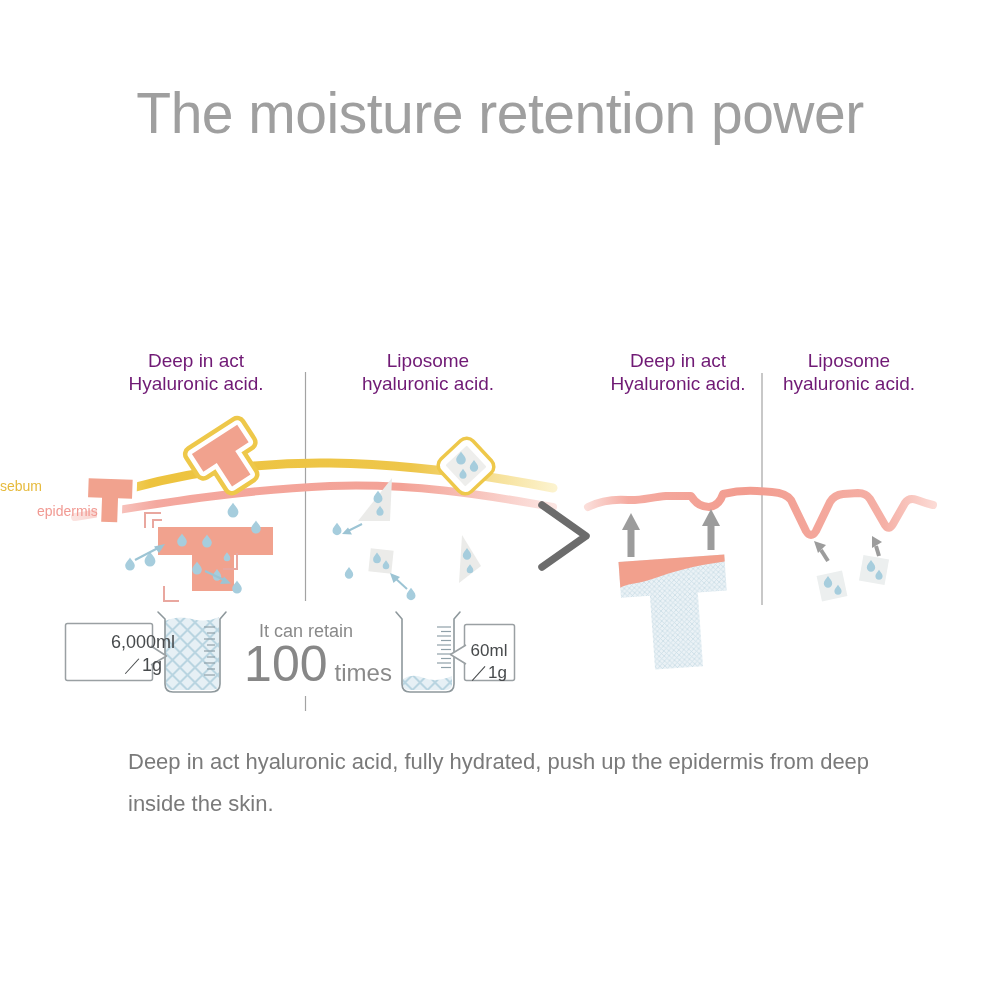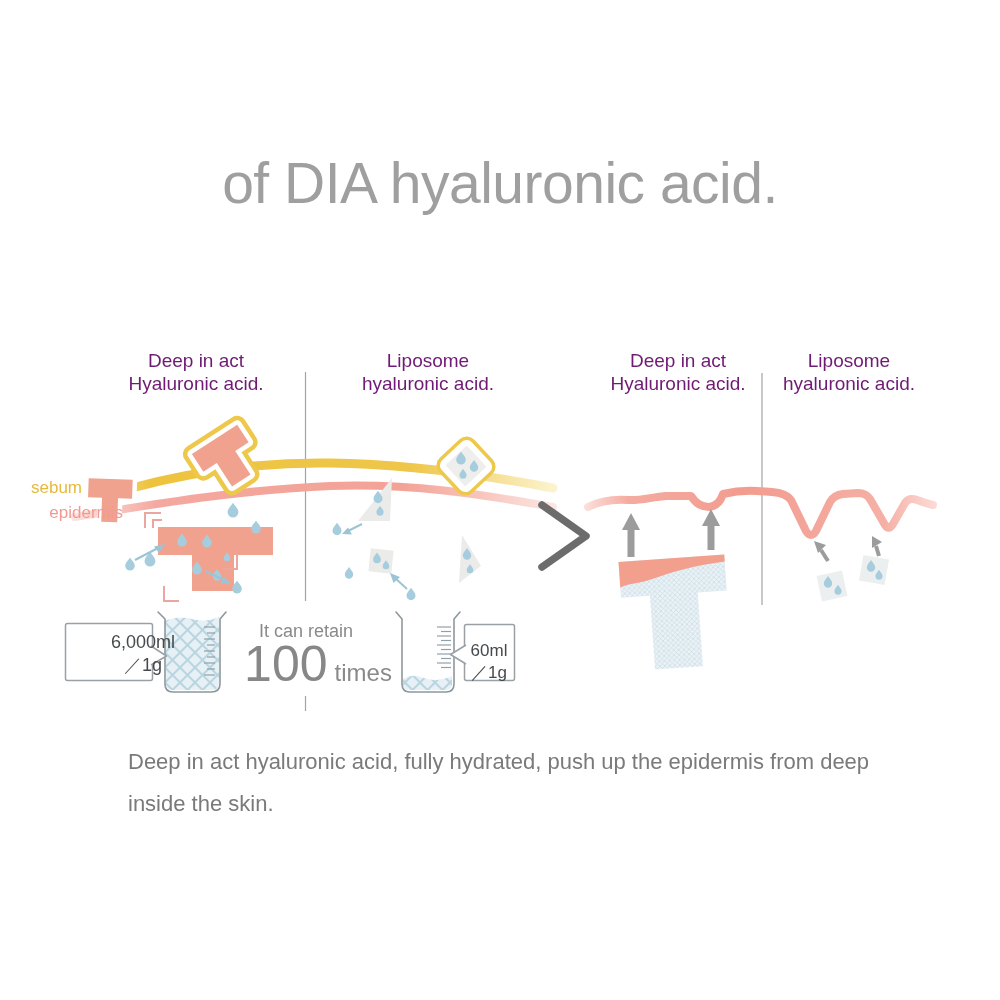--- a/index.html
+++ b/index.html
@@ -14,21 +14,21 @@
     font-size:57px;line-height:62px;color:#9f9f9f;letter-spacing:-0.5px;font-weight:400;
   }
   #title1{top:82px;}
   #title2{top:152px;}
   .col-label{width:170px;text-align:center;font-size:19px;line-height:23px;color:#701a75;top:349px;}
   .col-label span{display:block;}
   #lp-col1{left:111px;}
   #lp-col2{left:343px;}
   #rp-col1{left:593px;}
   #rp-col2{left:764px;}
-  .skin-label{font-size:17px;text-align:right;}
+  .skin-label{font-size:14px;}
   #sebum-label{left:0;width:82px;top:478px;color:#e6ba3c;}
   #epidermis-label{left:0;width:86px;top:503px;color:#f19a93;padding-left:37px;}
   .callout-text{text-align:center;color:#474a4c;}
   #callout-left{left:64px;width:90px;top:631px;font-size:18px;line-height:23px;padding-left:34px;}
   #callout-right{left:463px;width:52px;top:632px;font-size:17px;line-height:22px;margin-top:8px;}
   .callout-text span{display:block;}
   #retention{left:206px;width:200px;top:613px;text-align:center;color:#8a8a8a;}
   #retention .intro{font-size:18px;line-height:20px;display:block;margin-top:8px;}
   #retention .numrow{display:flex;justify-content:center;align-items:baseline;gap:7px;height:46px;}
   #retention .big{font-size:50px;line-height:46px;color:#878787;margin-left:24px;}
@@ -252,21 +252,21 @@
     </g>
   </g>
   <g stroke="#9c9c9c" stroke-width="4" fill="#9c9c9c">
     <line x1="828" y1="561" x2="821" y2="550"></line>
     <path d="M 814 541 L 826 545 L 818 553 Z" stroke="none"></path>
     <line x1="879" y1="556" x2="876" y2="546"></line>
     <path d="M 872 536 L 882 542 L 872 548 Z" stroke="none"></path>
   </g>
 </svg>
 
-  <div class="txt title-line" id="title2">of DIA hyaluronic acid.</div>
+  <div class="txt title-line" id="title1">The moisture retention power</div>
 
   <div class="txt col-label" id="lp-col1">
     <span>Deep in act</span>
     <span>Hyaluronic acid.</span>
   </div>
   <div class="txt col-label" id="lp-col2">
     <span>Liposome</span>
     <span>hyaluronic acid.</span>
   </div>
   <div class="txt col-label" id="rp-col1">

